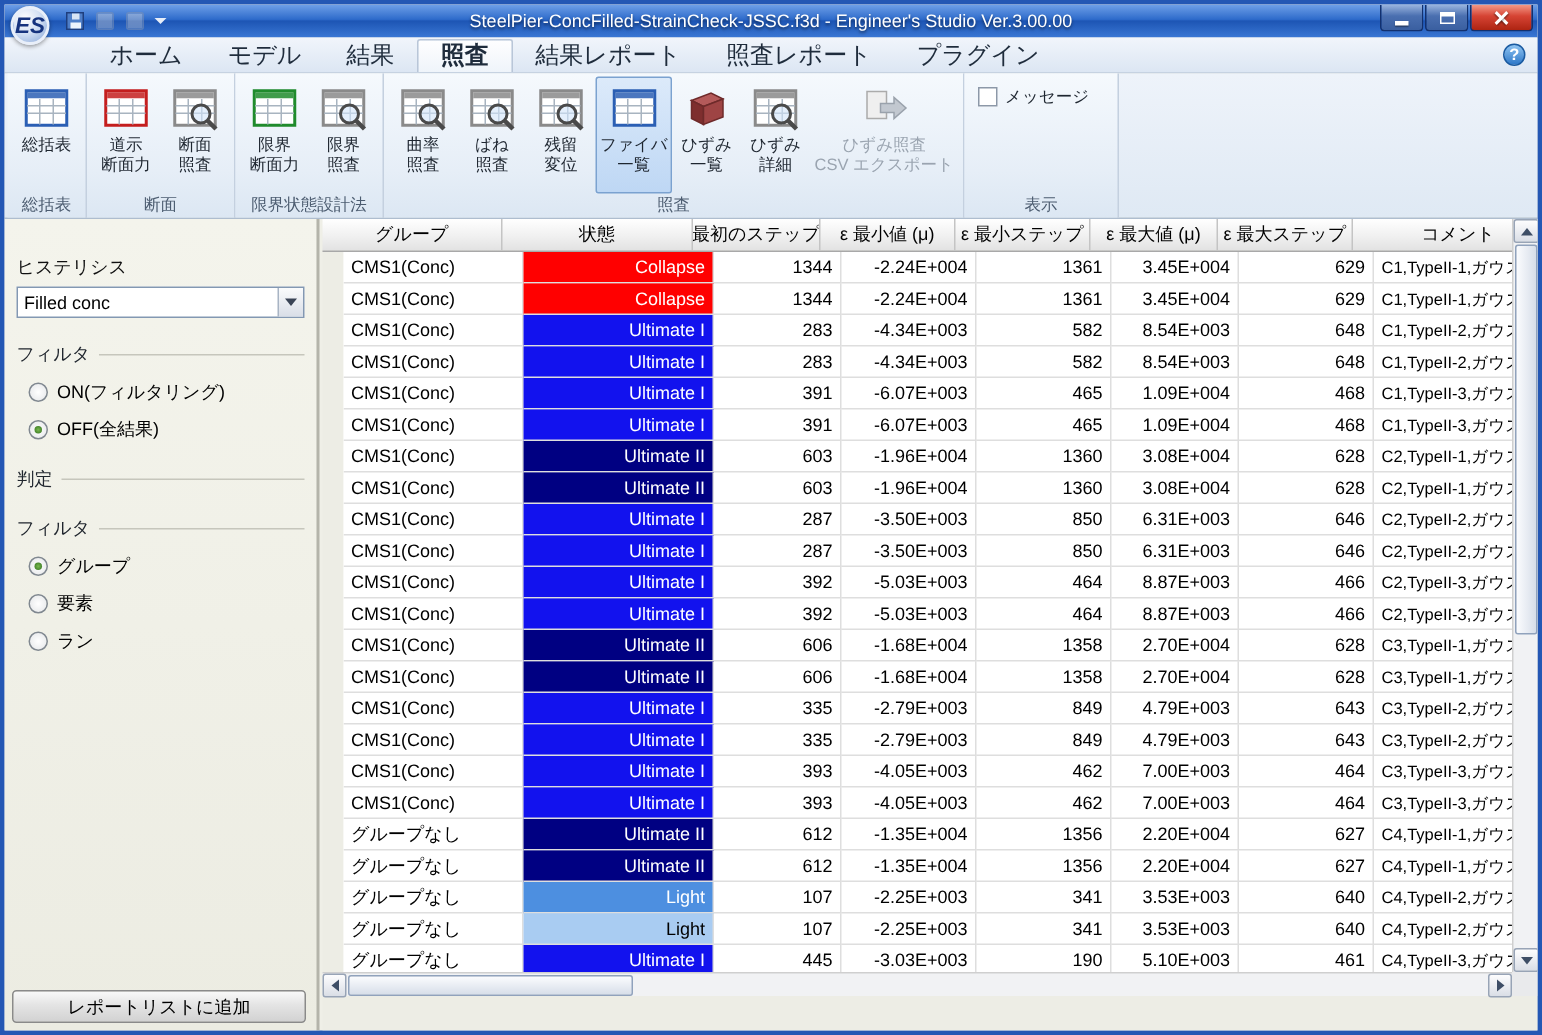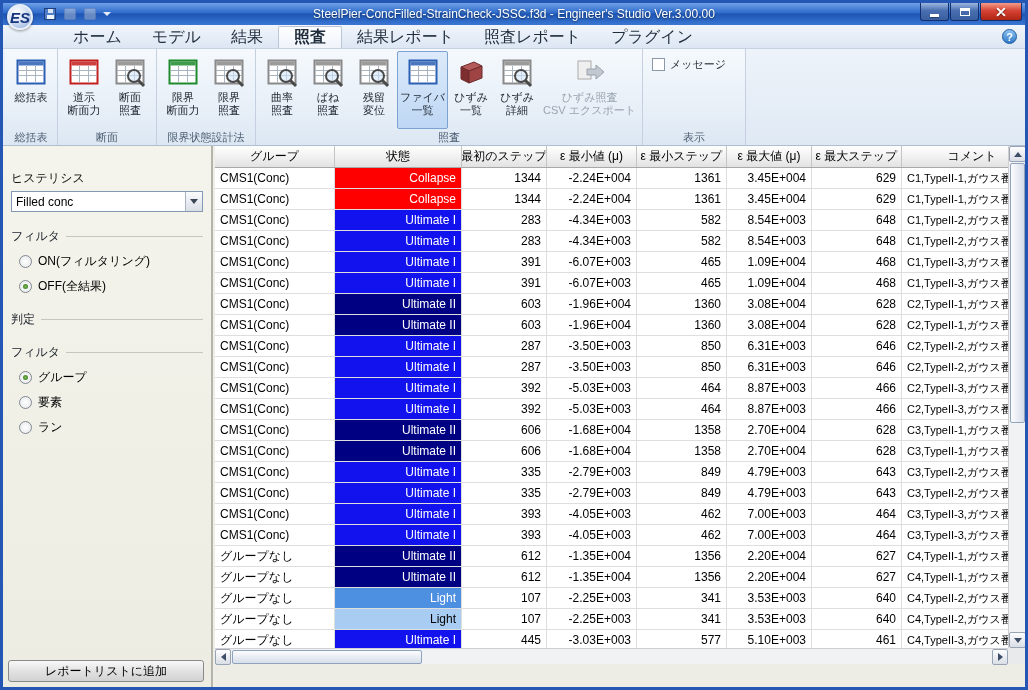--- a/index.html
+++ b/index.html
@@ -91,21 +91,21 @@
   .add-report-btn { position:absolute; left:5px; right:7px; bottom:5px; height:22px;
     background:linear-gradient(#F9F9F9,#E4E4E4 45%,#D2D2D2); border:1px solid #8A8A8A; border-radius:3px;
     font-size:12px; color:#000; display:flex; align-items:center; justify-content:center; }
 
   
   .main { position:absolute; left:212px; top:0; right:0; bottom:0; background:#EDEDE5; }
   .thead { display:flex; height:22px; width:810px;
     background:linear-gradient(#FFFFFF,#F0F0F0 55%,#E2E2E2); border-bottom:1px solid #A8A8A8; }
   .th { display:flex; align-items:center; justify-content:center; font-size:12px; color:#000;
     border-right:1px solid #C4C4C4; overflow:hidden; white-space:nowrap; flex:none; }
-  .tbody { position:absolute; top:22px; left:0; width:793px; height:480px; overflow:hidden; background:#FFFFFF; }
+  .tbody { position:absolute; top:22px; left:14px; width:793px; height:480px; overflow:hidden; background:#FFFFFF; }
   .trow { display:flex; height:21px; background:#fff; }
   .td { flex:none; font-size:12px; color:#000; display:flex; align-items:center;
     border-right:1px solid #DEDEDE; border-bottom:1px solid #DEDEDE;
     overflow:hidden; white-space:nowrap; padding:0 5px; }
   .c-state { justify-content:flex-end; }
   .c-num { justify-content:flex-end; }
   .c-comment { font-size:11px; }
   .col0 { width:120px; } .col1 { width:127px; } .col2 { width:85px; } .col3 { width:90px; }
   .col4 { width:90px; } .col5 { width:85px; } .col6 { width:90px; } .col7 { width:140px; border-right:none; }
 
@@ -667,21 +667,21 @@
     <div class="td col4 c-num">341</div>
     <div class="td col5 c-num">3.53E+003</div>
     <div class="td col6 c-num">640</div>
     <div class="td col7 c-comment">C4,TypeII-2,ガウス番号 = 2</div>
   </div>
           <div class="trow">
     <div class="td col0">グループなし</div>
     <div class="td col1 c-state" style="background: rgb(18, 18, 238); color: rgb(255, 255, 255);">Ultimate I</div>
     <div class="td col2 c-num">445</div>
     <div class="td col3 c-num">-3.03E+003</div>
-    <div class="td col4 c-num">577</div>
+    <div class="td col4 c-num">190</div>
     <div class="td col5 c-num">5.10E+003</div>
     <div class="td col6 c-num">461</div>
     <div class="td col7 c-comment">C4,TypeII-3,ガウス番号 = 1</div>
   </div>
         </div>
       <div class="vscroll">
         <div class="sbtn up">
             <span class="tri-up"></span>
           </div>
         <div class="vthumb"></div>

